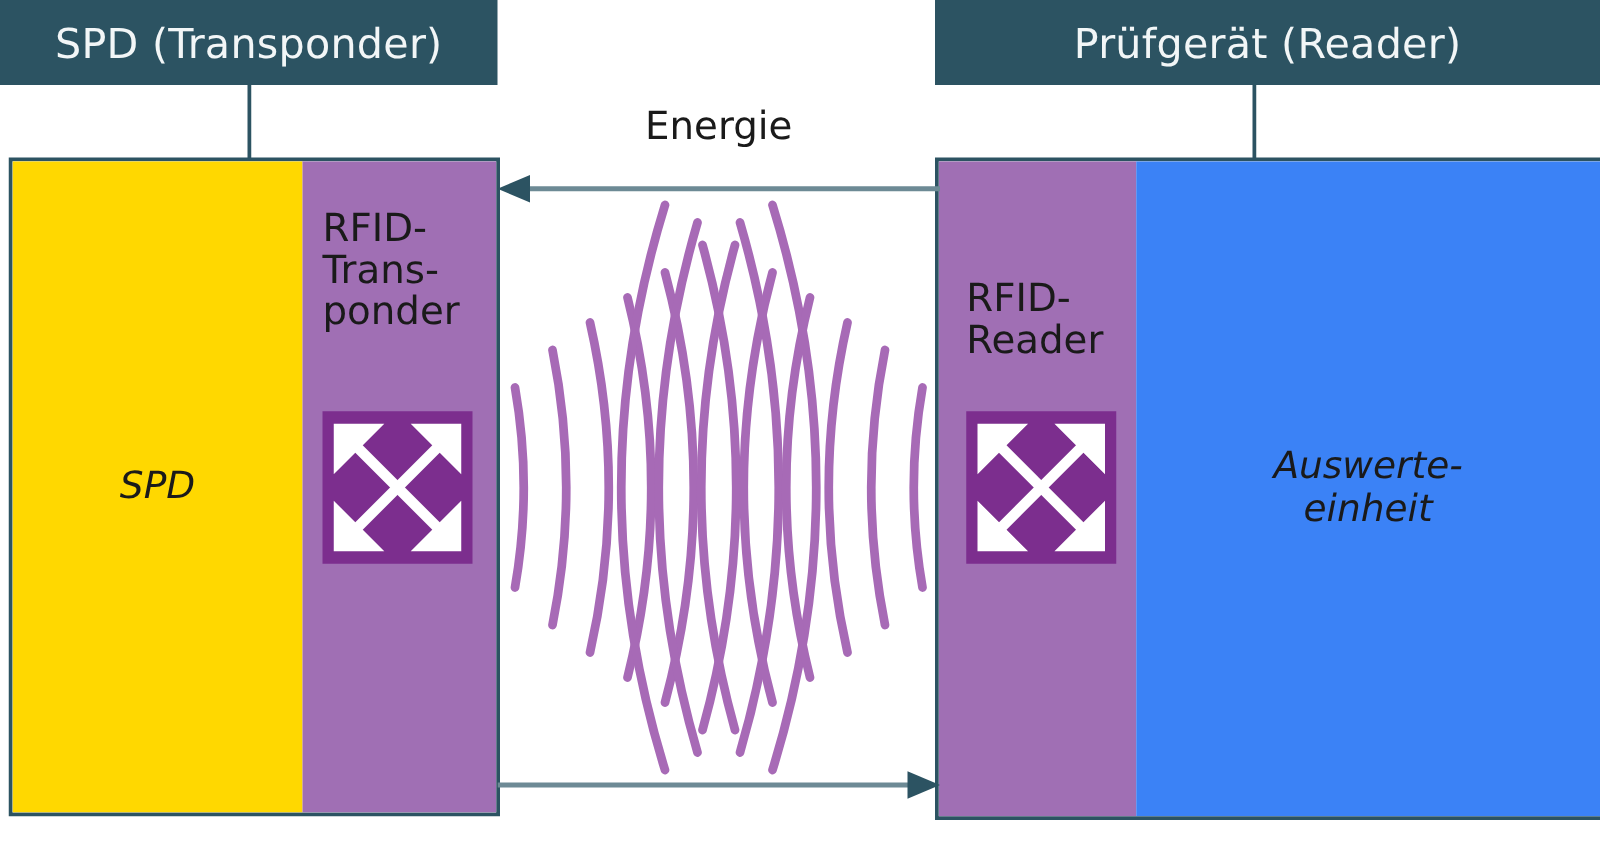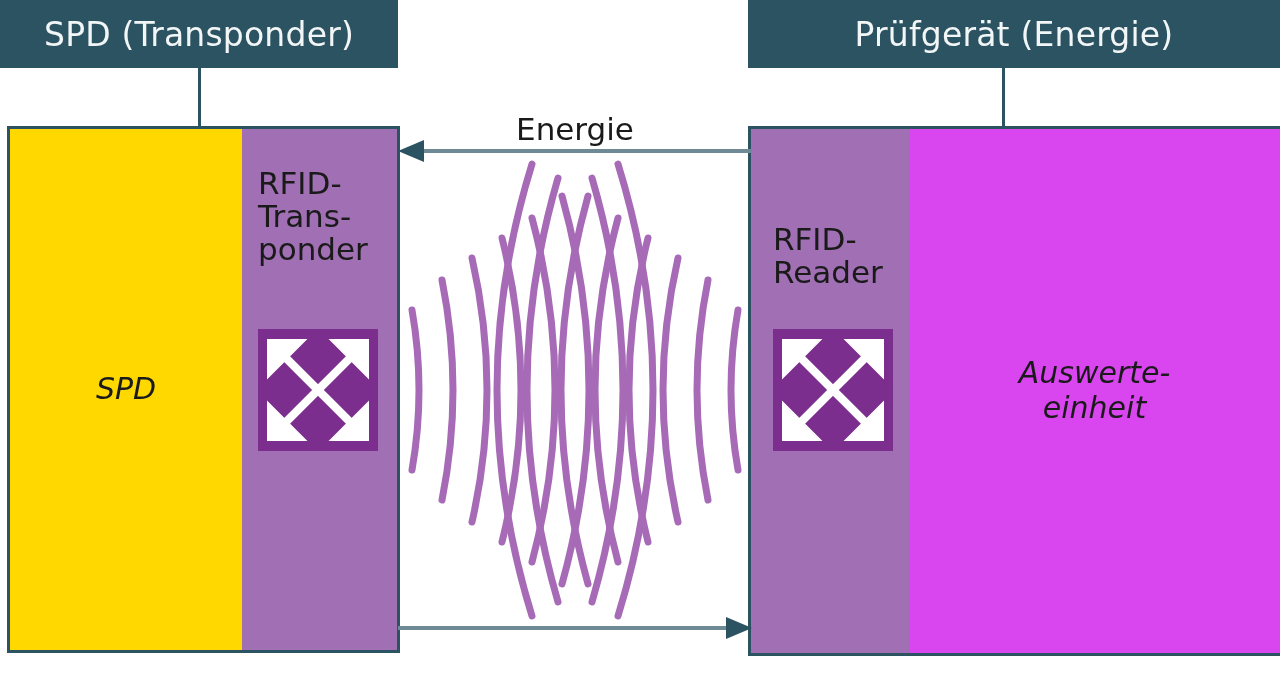--- a/index.html
+++ b/index.html
@@ -63,21 +63,21 @@
 
   .panel-body {
     position: relative;
     display: flex;
     align-items: center;
     justify-content: center;
   }
   .panel-spd        { background: #FFD800; width: 232px; }
   .panel-rfid       { background: #A06FB4; width: 155px; }
   .panel-rfid-right { background: #A06FB4; width: 158px; }
-  .panel-eval       { background: #d946ef; flex: 1; }
+  .panel-eval       { background: #3b82f6; flex: 1; }
 
   .panel-label-center {
     font-size: 30px;
     color: #1a1a1a;
     text-align: center;
     line-height: 1.16;
     font-style: italic;
   }
 
   
@@ -126,21 +126,21 @@
 
   .arrow-caption {
     position: absolute;
     font-size: 31px;
     color: #1a1a1a;
     text-align: center;
     width: 354px;
     left: 398px;
     line-height: 1;
   }
-  #caption-energie { top: 114px; }
+  #caption-energie { top: 86px; }
   #caption-daten   { top: 641px; }
 
   
   #wave-pattern {
     position: absolute;
     left: 404px;
     top: 160px;
     width: 342px;
     height: 460px;
   }
@@ -148,21 +148,21 @@
 </style>
 </head>
 <body>
 
 <div id="stage">
 
   <div class="header-bar" id="header-left">
     <span class="header-label">SPD  (Transponder)</span>
   </div>
   <div class="header-bar" id="header-right">
-    <span class="header-label">Prüfgerät (Energie)</span>
+    <span class="header-label">Prüfgerät (Reader)</span>
   </div>
 
   <div class="connector" id="connector-left"></div>
   <div class="connector" id="connector-right"></div>
 
   <div class="device-box" id="box-left">
 
     <div class="panel-body panel-spd">
       <span class="panel-label-center">SPD</span>
     </div>

